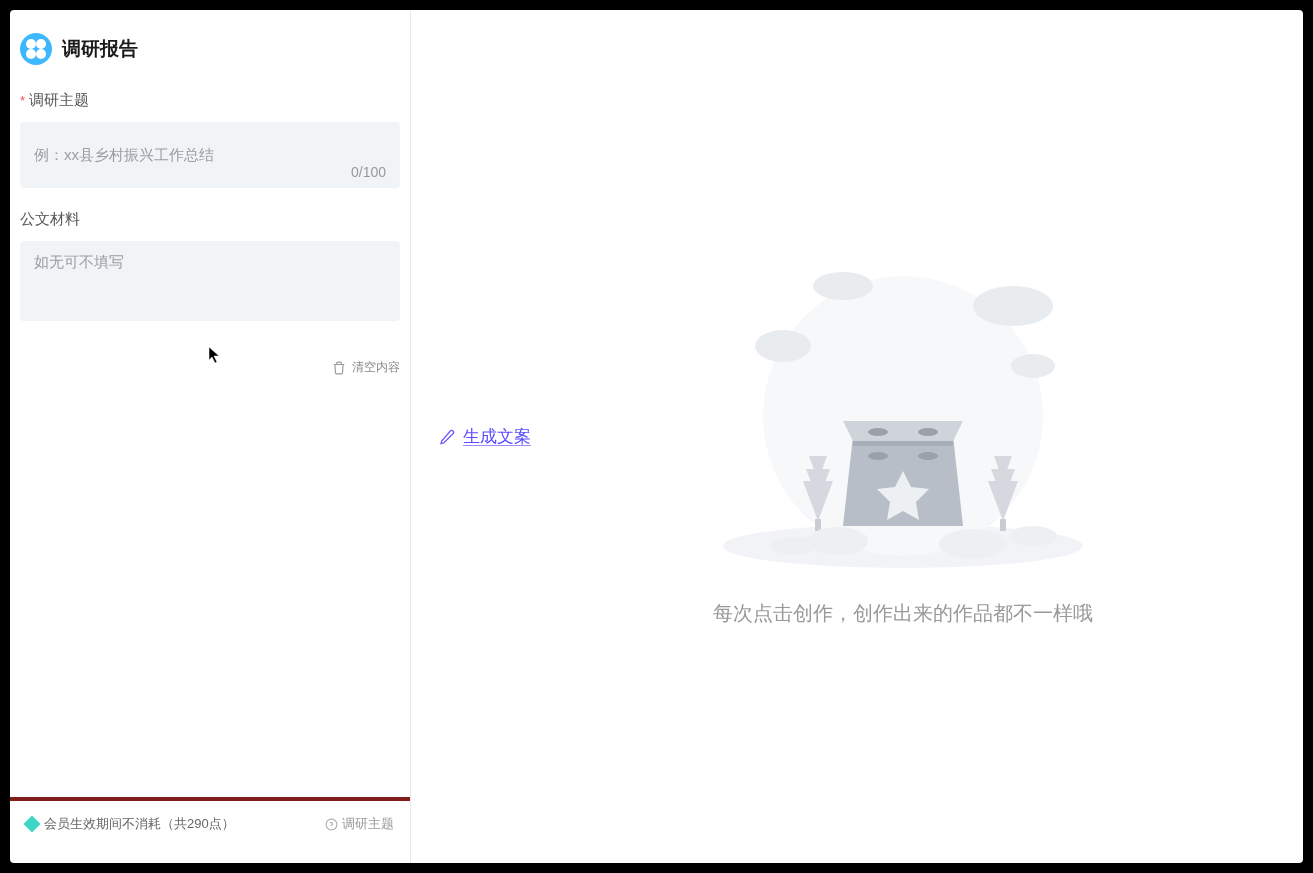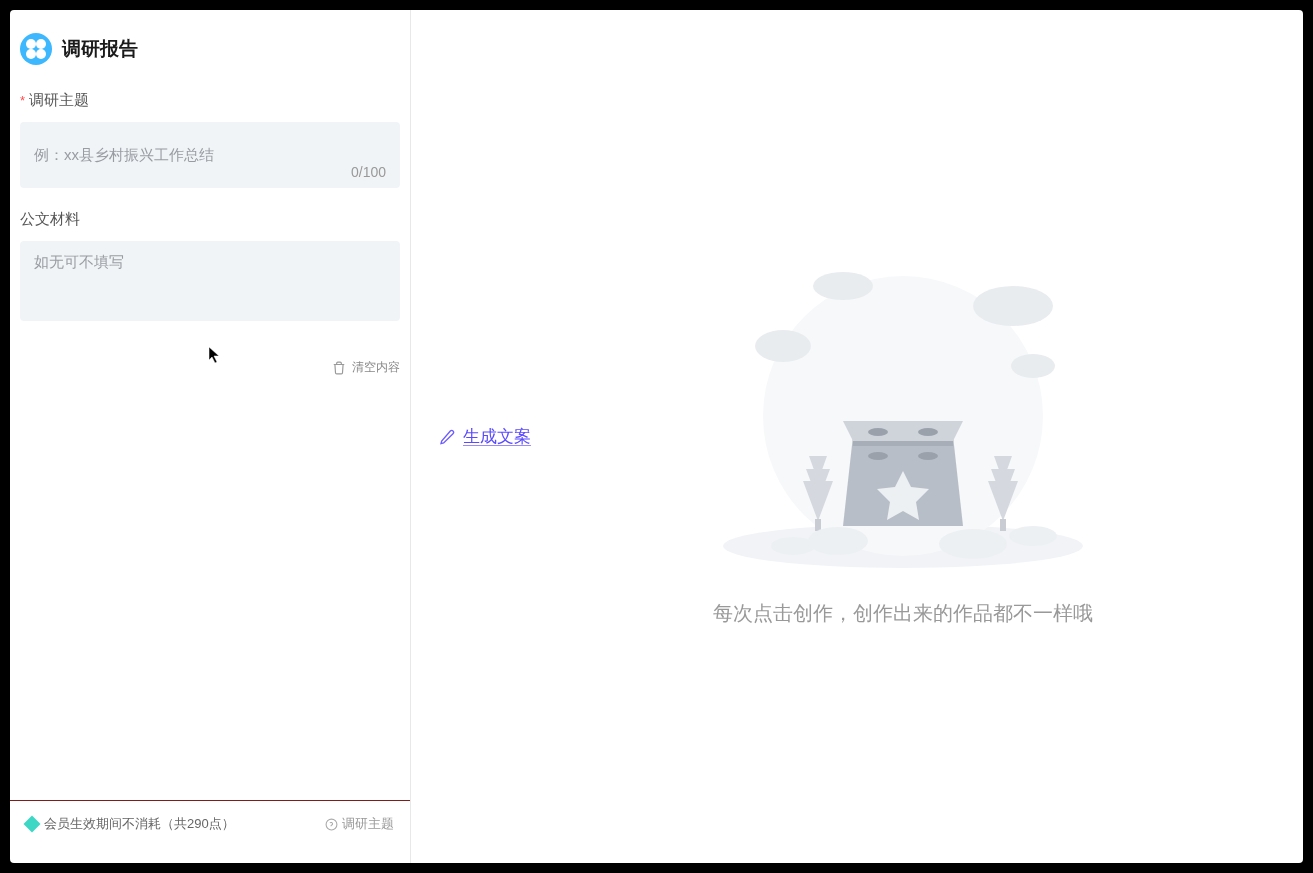--- a/index.html
+++ b/index.html
@@ -126,21 +126,21 @@
       display: flex;
       justify-content: flex-end;
       align-items: center;
       gap: 6px;
       padding: 16px 0 0 0;
       font-size: 12px;
       color: #888;
       cursor: pointer;
     }
     .sidebar-footer {
-      border-top: 1px solid #7f1d1d;
+      border-top: 4px solid #7f1d1d;
       padding: 14px 16px 16px 16px;
     }
     .footer-info {
       display: flex;
       align-items: center;
       justify-content: space-between;
       font-size: 13px;
       color: #666;
       margin-bottom: 14px;
     }

